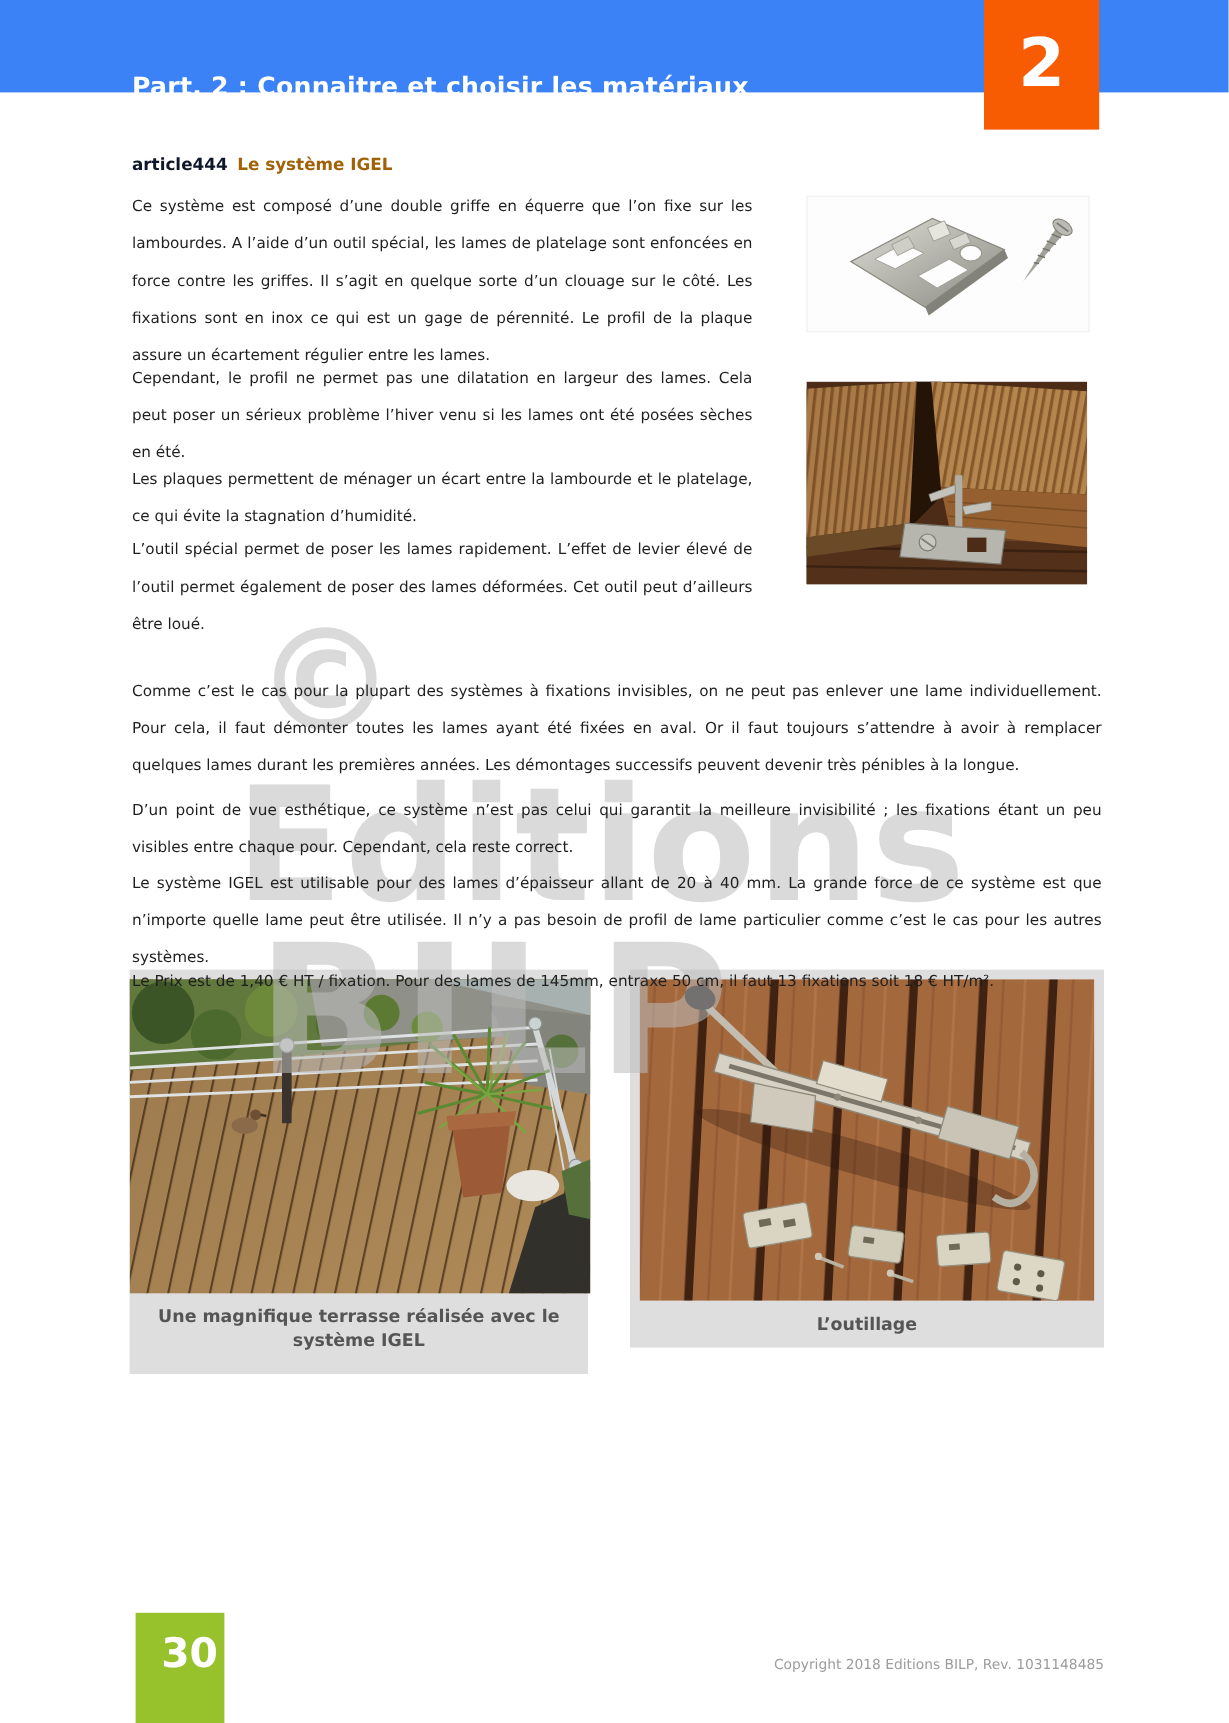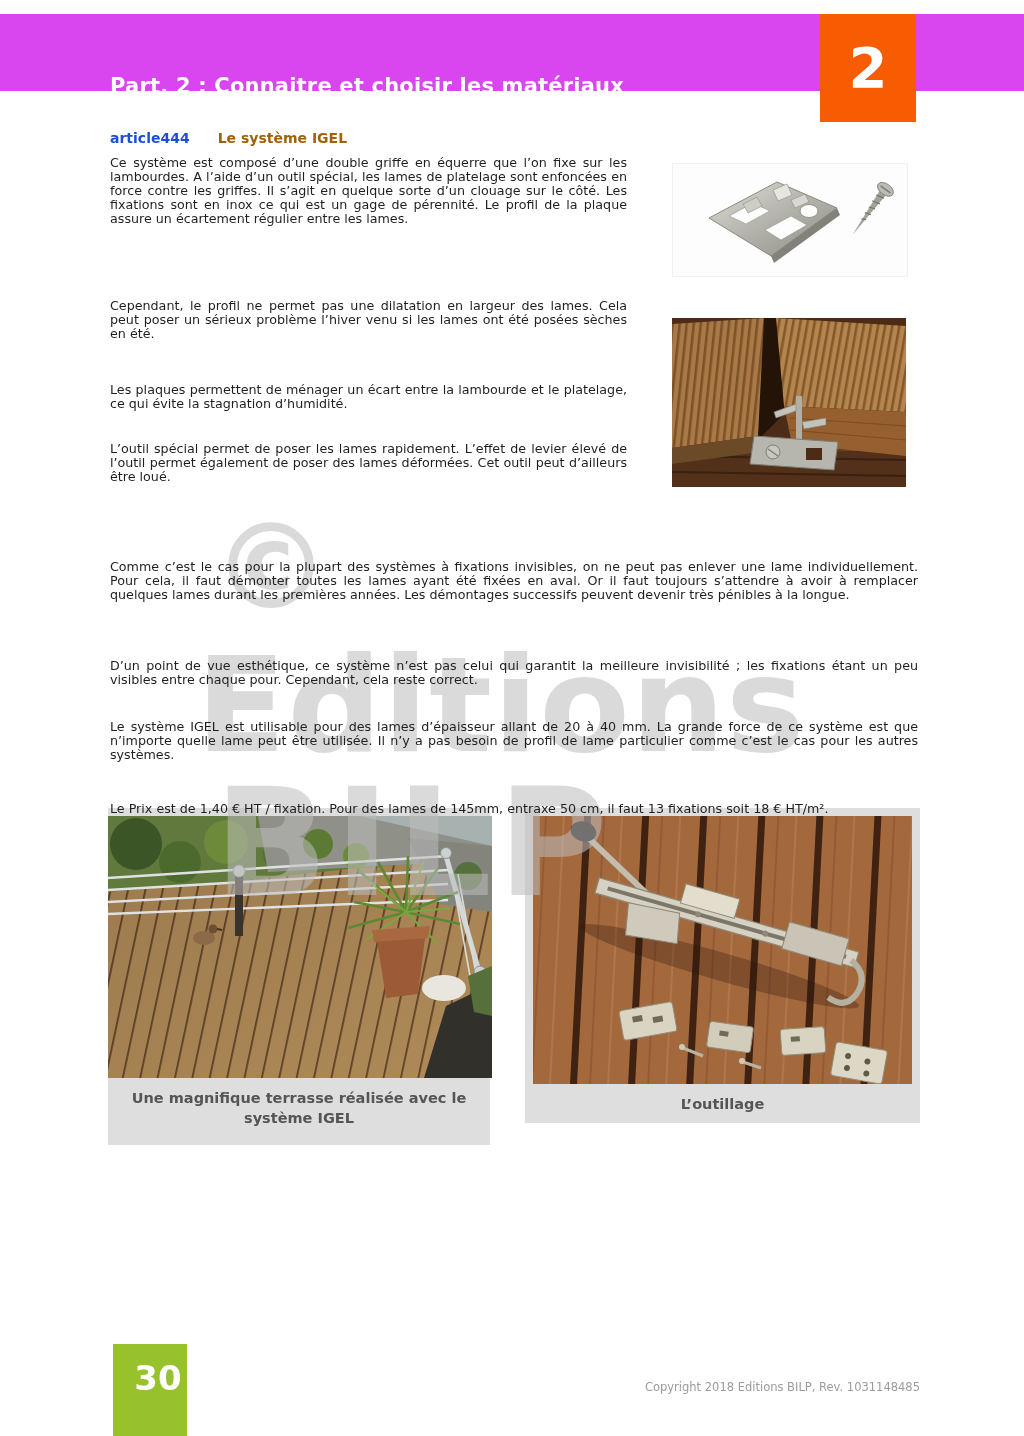--- a/index.html
+++ b/index.html
@@ -1,31 +1,31 @@
 <!DOCTYPE html>
 <html><head>
 <meta charset="utf-8">
 <style>
   html,body { margin:0; padding:0; background:#ffffff; }
   .page {
     position:relative; width:1024px; height:1436px; background:#ffffff;
     font-family:"DejaVu Sans","Liberation Sans",sans-serif; overflow:hidden;
   }
   
-  .topbar { position:absolute; left:0; top:14px; width:1024px; height:77px; background:#d946ef; z-index:2; }
+  .topbar { position:absolute; left:0; top:0; width:1024px; height:77px; background:#3b82f6; z-index:2; }
   .topbar-title { position:absolute; left:110px; top:60px; color:#ffffff; font-size:21px; font-weight:bold; letter-spacing:.2px; }
   .chapter-box { position:absolute; left:820px; top:0; width:96px; height:108px; background:#f85c03;
     display:flex; align-items:center; justify-content:center; }
   .chapter-box span { color:#ffffff; font-size:56px; font-weight:bold; line-height:1; }
   
   .article-heading { position:absolute; left:110px; top:130px; font-size:14px; font-weight:bold; z-index:6; }
-  .article-id { color:#1d4ed8; margin-right:28px; }
+  .article-id { color:#0f172a; margin-right:8px; }
   .article-title { color:#a16207;text-align:right; }
   
-  .para { position:absolute; left:110px; text-align:justify; font-size:12.7px; line-height:14px;
+  .para { position:absolute; left:110px; text-align:justify; font-size:12.7px; line-height:31px;
     color:#1f1f1f; z-index:6; }
   .narrow { width:517px; }
   .wide { width:808px;margin-top:36px; }
   #p1 { top:156px; } #p2 { top:299px; } #p3 { top:383px; } #p4 { top:442px; }
   #p5 { top:524px; } #p6 { top:623px; } #p7 { top:684px; } #p8 { top:766px; text-align:left; }
   
   .fig-side { position:absolute; left:672px; z-index:1; }
   #fig-clip { top:163px; width:234px; height:112px; background:#fdfdfd; border:1px solid #f0f0f0; }
   #fig-deckclip { top:318px; width:234px; height:169px; }
   .fig-side svg { display:block; }

